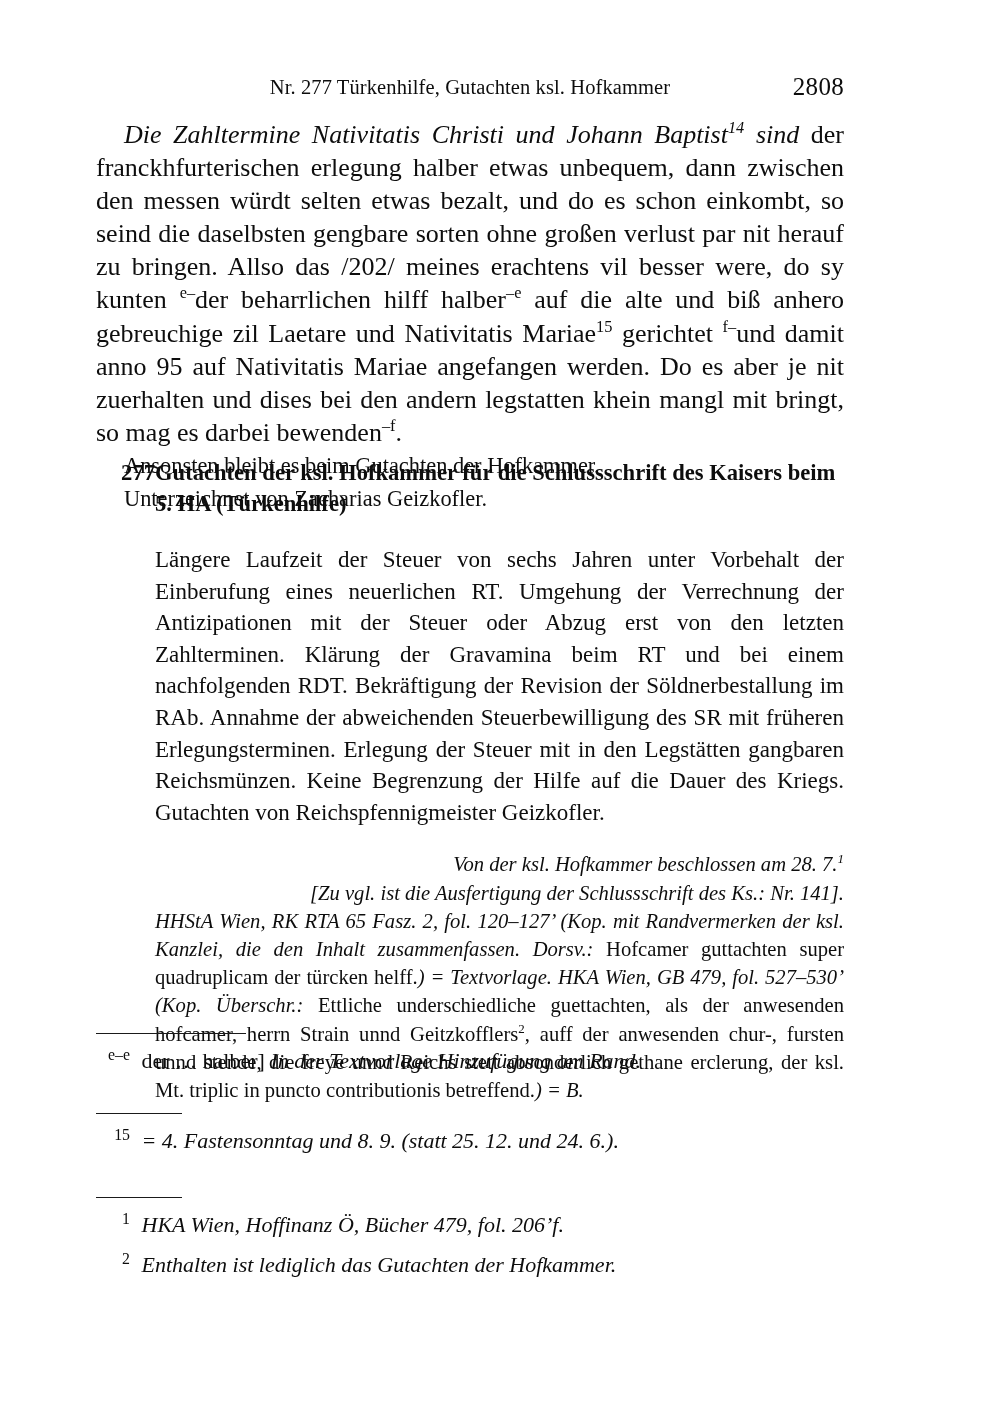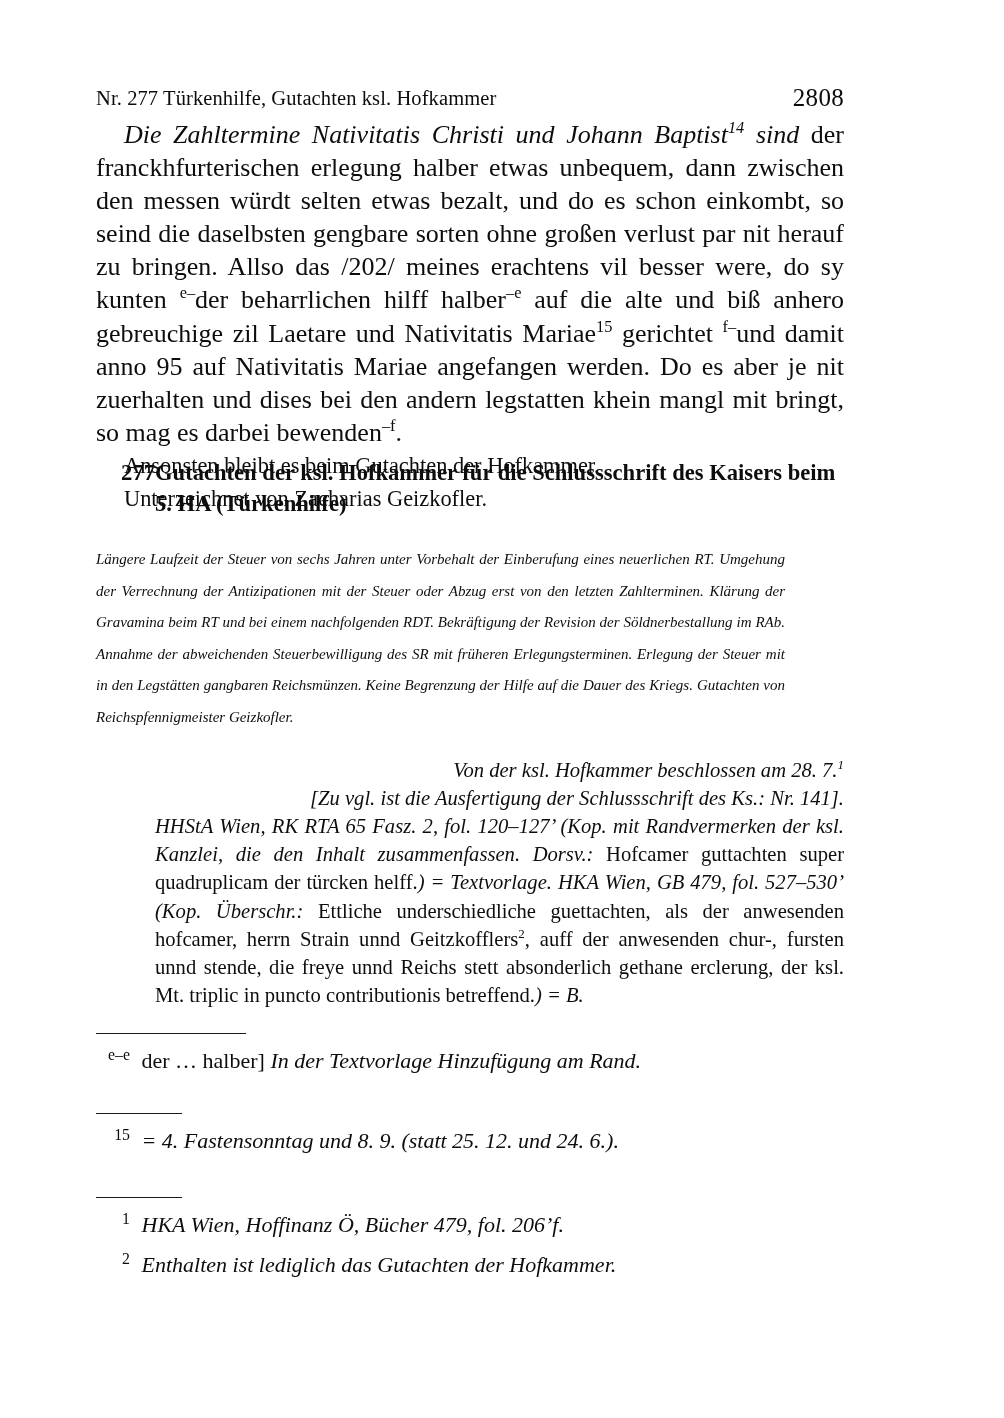--- a/index.html
+++ b/index.html
@@ -23,25 +23,26 @@
     width: 1004px;
     height: 1418px;
     box-sizing: border-box;
     padding: 0;
   }
 
   
   .runhead {
     position: absolute;
     left: 96px;
-    top: 87px;
+    top: 76px;
     width: 748px;
     height: 30px;
     display: flex;
     align-items: baseline;
+    justify-content: center;
   }
   .runhead-title {
     font-size: 20.5px;
     letter-spacing: 0.1px;
     white-space: nowrap;
   }
   .runhead-pageno {
     position: absolute;
     right: 0;
     top: -3px;
@@ -98,23 +99,23 @@
     flex: 0 0 59px;
     font-weight: bold;
     text-align: right;
   }
   .sec-title {
     flex: 1 1 auto;
   }
 
   
   .regest {
+    margin-left: 59px;
     width: 689px;
-    font-style: italic;
-    font-size: 15px;
+    font-size: 23px;
     line-height: 31.6px;
     text-align: justify;
     text-justify: inter-word;
   }
 
   .source {
     margin-left: 59px;
     width: 689px;
     font-size: 20.6px;
     line-height: 28.2px;

